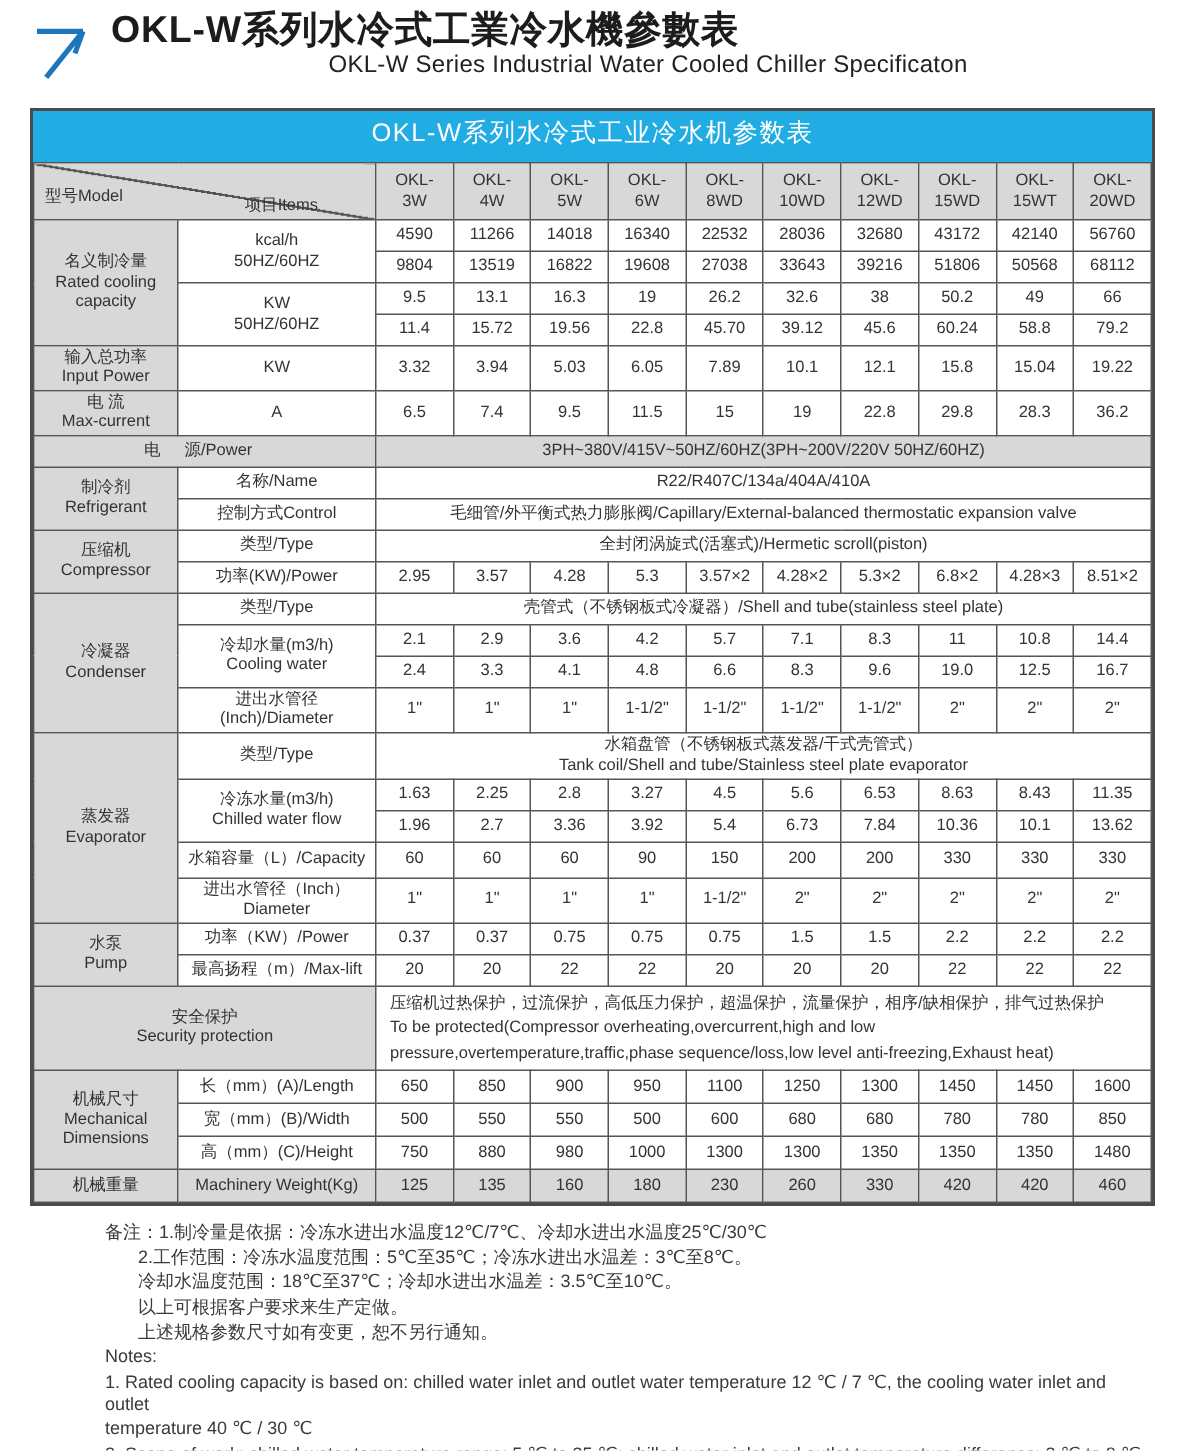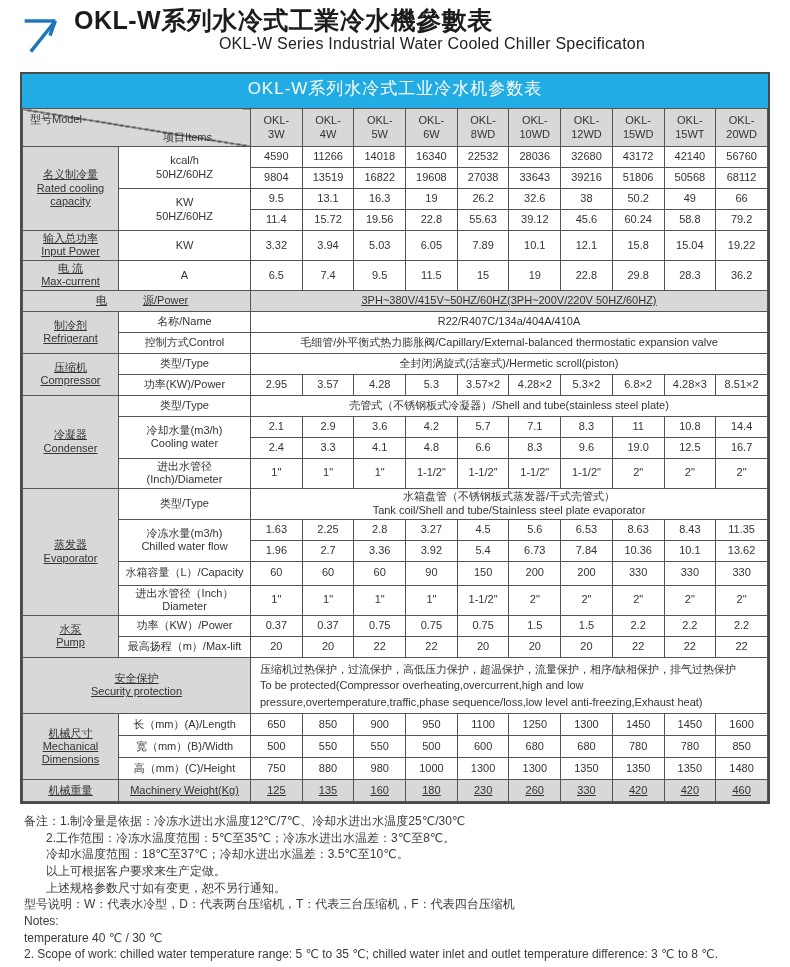--- a/index.html
+++ b/index.html
@@ -22,54 +22,54 @@
     background:#21ace3; color:#fff; text-align:center;
     font-size:17px; height:34px; line-height:30px; letter-spacing:1px;
   }
   table { border-collapse:collapse; width:100%; table-layout:fixed; font-size:11px; color:#333; }
   th, td {
     border:1px solid #555; padding:1px 2px;
     text-align:center; vertical-align:middle;
     font-weight:normal; line-height:1.22; overflow:hidden;
   }
   col.c1 { width:96px; } col.c2 { width:132px; }
-  .grey, tr.grey th, tr.grey td { background:#d8d8d8;text-decoration:underline; }
+  .grey, tr.grey th, tr.grey td { background:#d8d8d8; }
   .pre { white-space:pre-line; }
 
   tr { height:21px; }
   tr.h-hdr { height:38px; }
   tr.h-28 { height:28px; }
   tr.h-24 { height:24px; }
   tr.h-30 { height:30px; }
   tr.h-31 { height:31px; }
   tr.h-50 { height:50px;margin-top:39px; }
   tr.h-22 { height:22px; }
 
   .corner {
     position:relative; background:#d8d8d8;
     background-image:linear-gradient(to top right,
       transparent calc(50% - 0.8px), #555 calc(50% - 0.8px),
       #555 calc(50% + 0.8px), transparent calc(50% + 0.8px));
   }
-  .corner .m { position:absolute; left:7px; bottom:20px; font-size:11px; }
+  .corner .m { position:absolute; left:7px; bottom:8px; font-size:11px; }
   .corner .i { position:absolute; right:38px; top:22px; font-size:11px; }
 
   .model { background:#d8d8d8; white-space:pre-line; }
 
   .power-label { background:#d8d8d8; }
   .power-label .flex { display:flex; }
   .power-label .d { flex:0 0 82px; text-align:right; }
-  .power-label .p { margin-left:36px; }
+  .power-label .p { margin-left:16px; }
 
   .security-cell { text-align:left; padding:3px 9px; line-height:1.5; }
   .security-cell div { text-align:left; }
 
   
   .notes { margin:9px 24px 0 24px; font-size:12px; color:#3a3a3a; line-height:1.22; }
-  .notes .line { padding:1px 0; }
+  .notes .line { padding:1px 0;margin-left:46px; }
   .notes-zh .line:nth-child(n+2):nth-child(-n+5) { padding-left:22px; }
   .notes-en .line:nth-child(5), .notes-en .line:nth-child(6) { padding-left:8px; }
 </style>
 </head>
 <body>
 
 <div class="page-header">
   <svg class="logo" viewBox="0 0 60 60">
     <g stroke="#1b76bd" stroke-width="4.5" fill="none">
       <path d="M10 13 H50"></path>
@@ -159,21 +159,21 @@
           <td>38</td>
           <td>50.2</td>
           <td>49</td>
           <td>66</td>
         </tr>
     <tr>
           <td>11.4</td>
           <td>15.72</td>
           <td>19.56</td>
           <td>22.8</td>
-          <td>55.63</td>
+          <td>45.70</td>
           <td>39.12</td>
           <td>45.6</td>
           <td>60.24</td>
           <td>58.8</td>
           <td>79.2</td>
         </tr>
 
     <tr class="h-28">
       <th class="grey pre">输入总功率
 Input Power</th>
@@ -454,20 +454,20 @@
     </table>
 </div>
 
 <div class="notes">
   <div class="notes-zh">
       <div class="line">备注：1.制冷量是依据：冷冻水进出水温度12℃/7℃、冷却水进出水温度25℃/30℃</div>
       <div class="line">2.工作范围：冷冻水温度范围：5℃至35℃；冷冻水进出水温差：3℃至8℃。</div>
       <div class="line">冷却水温度范围：18℃至37℃；冷却水进出水温差：3.5℃至10℃。</div>
       <div class="line">以上可根据客户要求来生产定做。</div>
       <div class="line">上述规格参数尺寸如有变更，恕不另行通知。</div>
-      <div class="line">型号说明：W：代表水冷型，D：代表两台压缩机，T：代表三台压缩机，F：代表四台压缩机</div>
     </div>
   <div class="notes-en">
       <div class="line">Notes:</div>
+      <div class="line">1. Rated cooling capacity is based on: chilled water inlet and outlet water temperature 12 ℃ / 7 ℃, the cooling water inlet and outlet</div>
       <div class="line">temperature 40 ℃ / 30 ℃</div>
       <div class="line">2. Scope of work: chilled water temperature range: 5 ℃ to 35 ℃; chilled water inlet and outlet temperature difference: 3 ℃ to 8 ℃.</div>
     </div>
 </div>
 
 </body></html>

